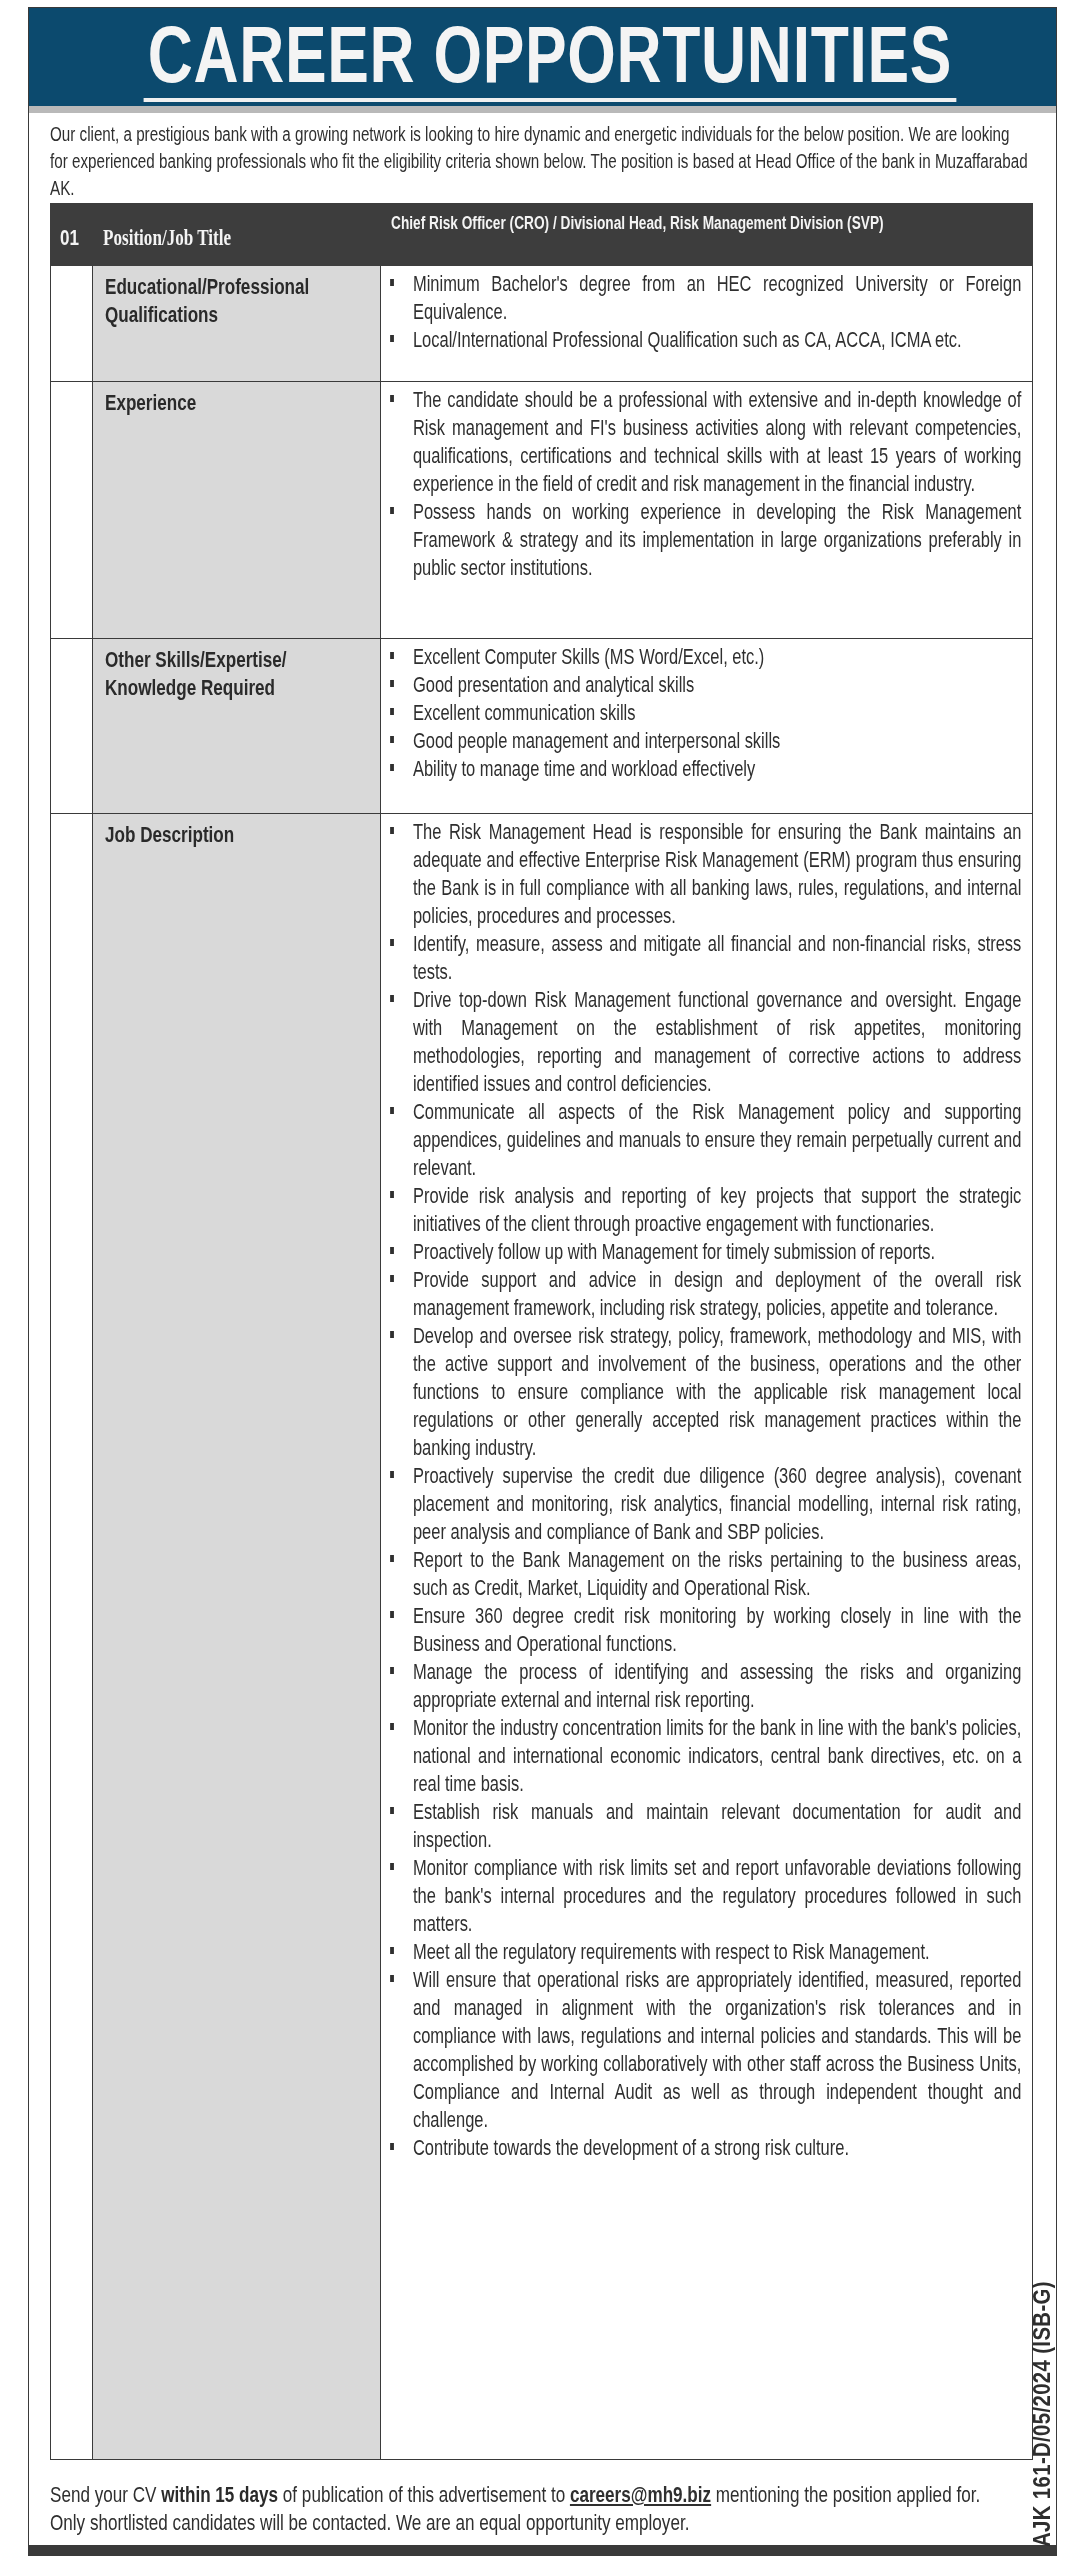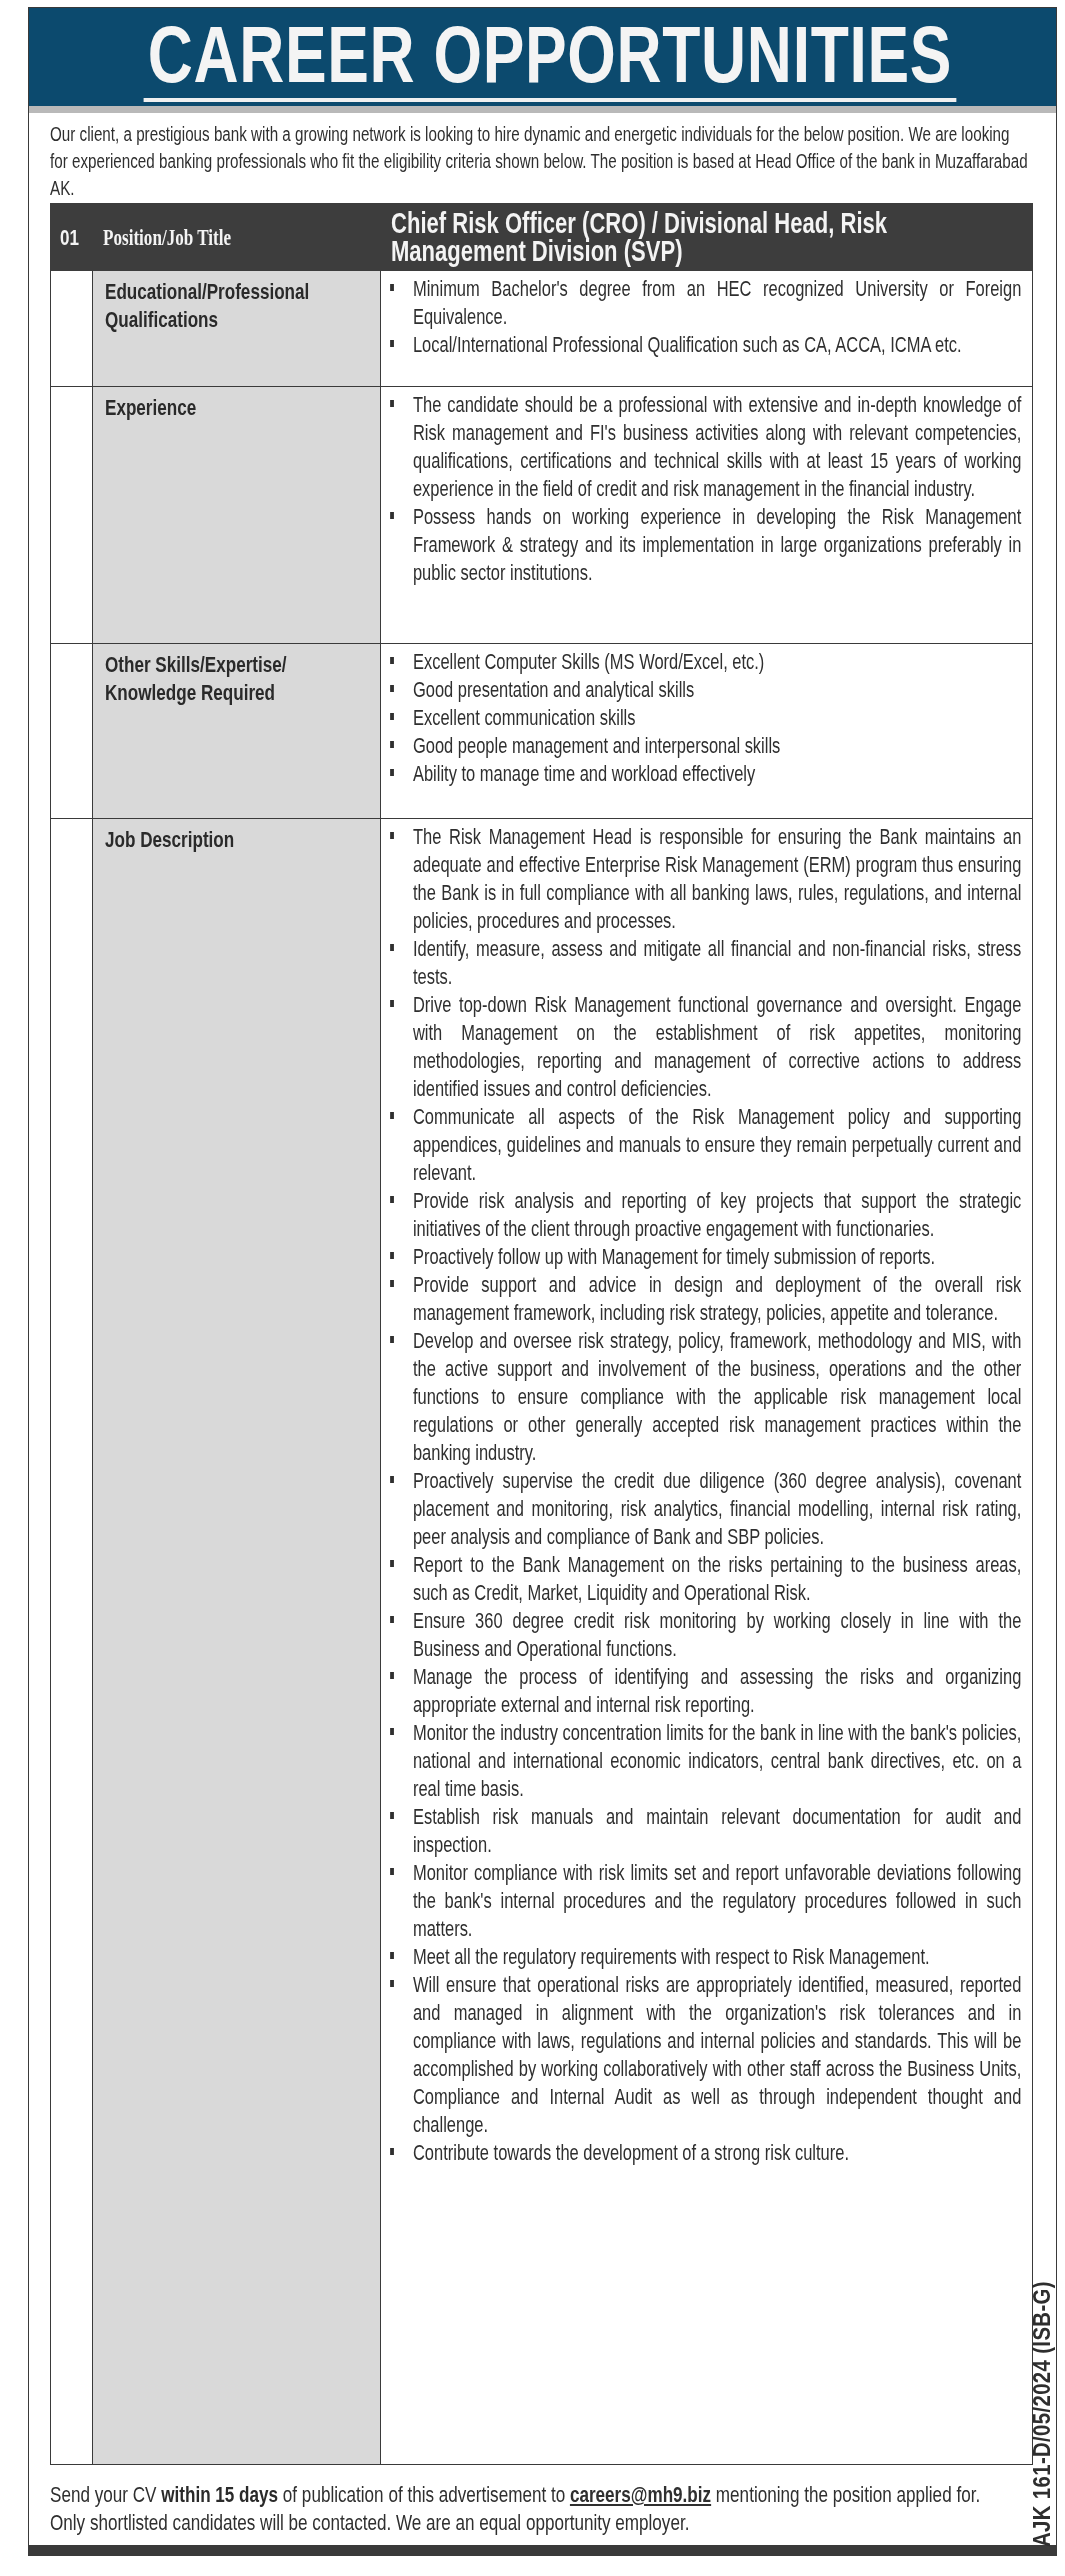--- a/index.html
+++ b/index.html
@@ -16,21 +16,21 @@
   .cond { transform:scaleX(0.76); transform-origin:left top; width:131.58%; }
   .intro { position:absolute; left:21px; top:113px; width:979px; font-size:20px; line-height:27px; color:#2f2f2f; }
   table.jobs { position:absolute; left:21px; top:195px; width:981px; border-collapse:collapse;
                table-layout:fixed; }
   table.jobs td { border:1.7px solid #3a3a3a; vertical-align:top; padding:0; }
   table.jobs tr.head td { background:#3d3d3d; color:#f4f4f4; font-weight:bold; border-color:#3d3d3d; }
   table.jobs tr.head td.content { border-left:1.7px solid #e8e8e8; }
   col.num { width:42px; } col.lab { width:288px; } col.con { width:652px; }
   .num-cell { font-size:22.5px; line-height:26px; padding:21px 0 0 8.7px !important; }
   .head-label { font-size:22.5px; line-height:26px; padding:21px 0 0 10.4px !important;font-family:Liberation Serif, serif; }
-  .head-content { font-size:29px; line-height:28px; padding:5.2px 8.7px 5.2px 10.4px !important; }
+  .head-content { font-size:18px; line-height:28px; padding:5.2px 8.7px 5.2px 10.4px !important; }
   td.label { background:#d9d9d9; }
   td.blank { background:#fff; }
   .label-text { font-weight:bold; font-size:22.5px; line-height:28px; color:#2a2a2a; padding:7px 7px 0 12px; }
   ul.bullets { list-style:none; margin:0; padding:3.5px 14px 7px 0; }
   ul.bullets li { position:relative; padding-left:42px; font-size:21.7px; line-height:28px;
                   text-align:justify; color:#2f2f2f; }
   ul.bullets li::before { content:""; position:absolute; left:12px; top:9.5px; width:5.2px; height:7px; background:#2f2f2f; }
   .age-text { font-size:21.7px; line-height:28px; padding:5.2px 8.7px 3.5px 10.4px; }
   .footer { position:absolute; left:21px; top:2473px; width:970px; font-size:22.5px; line-height:28px; color:#2f2f2f; }
   .footer b { font-weight:bold; color:#2a2a2a; }

